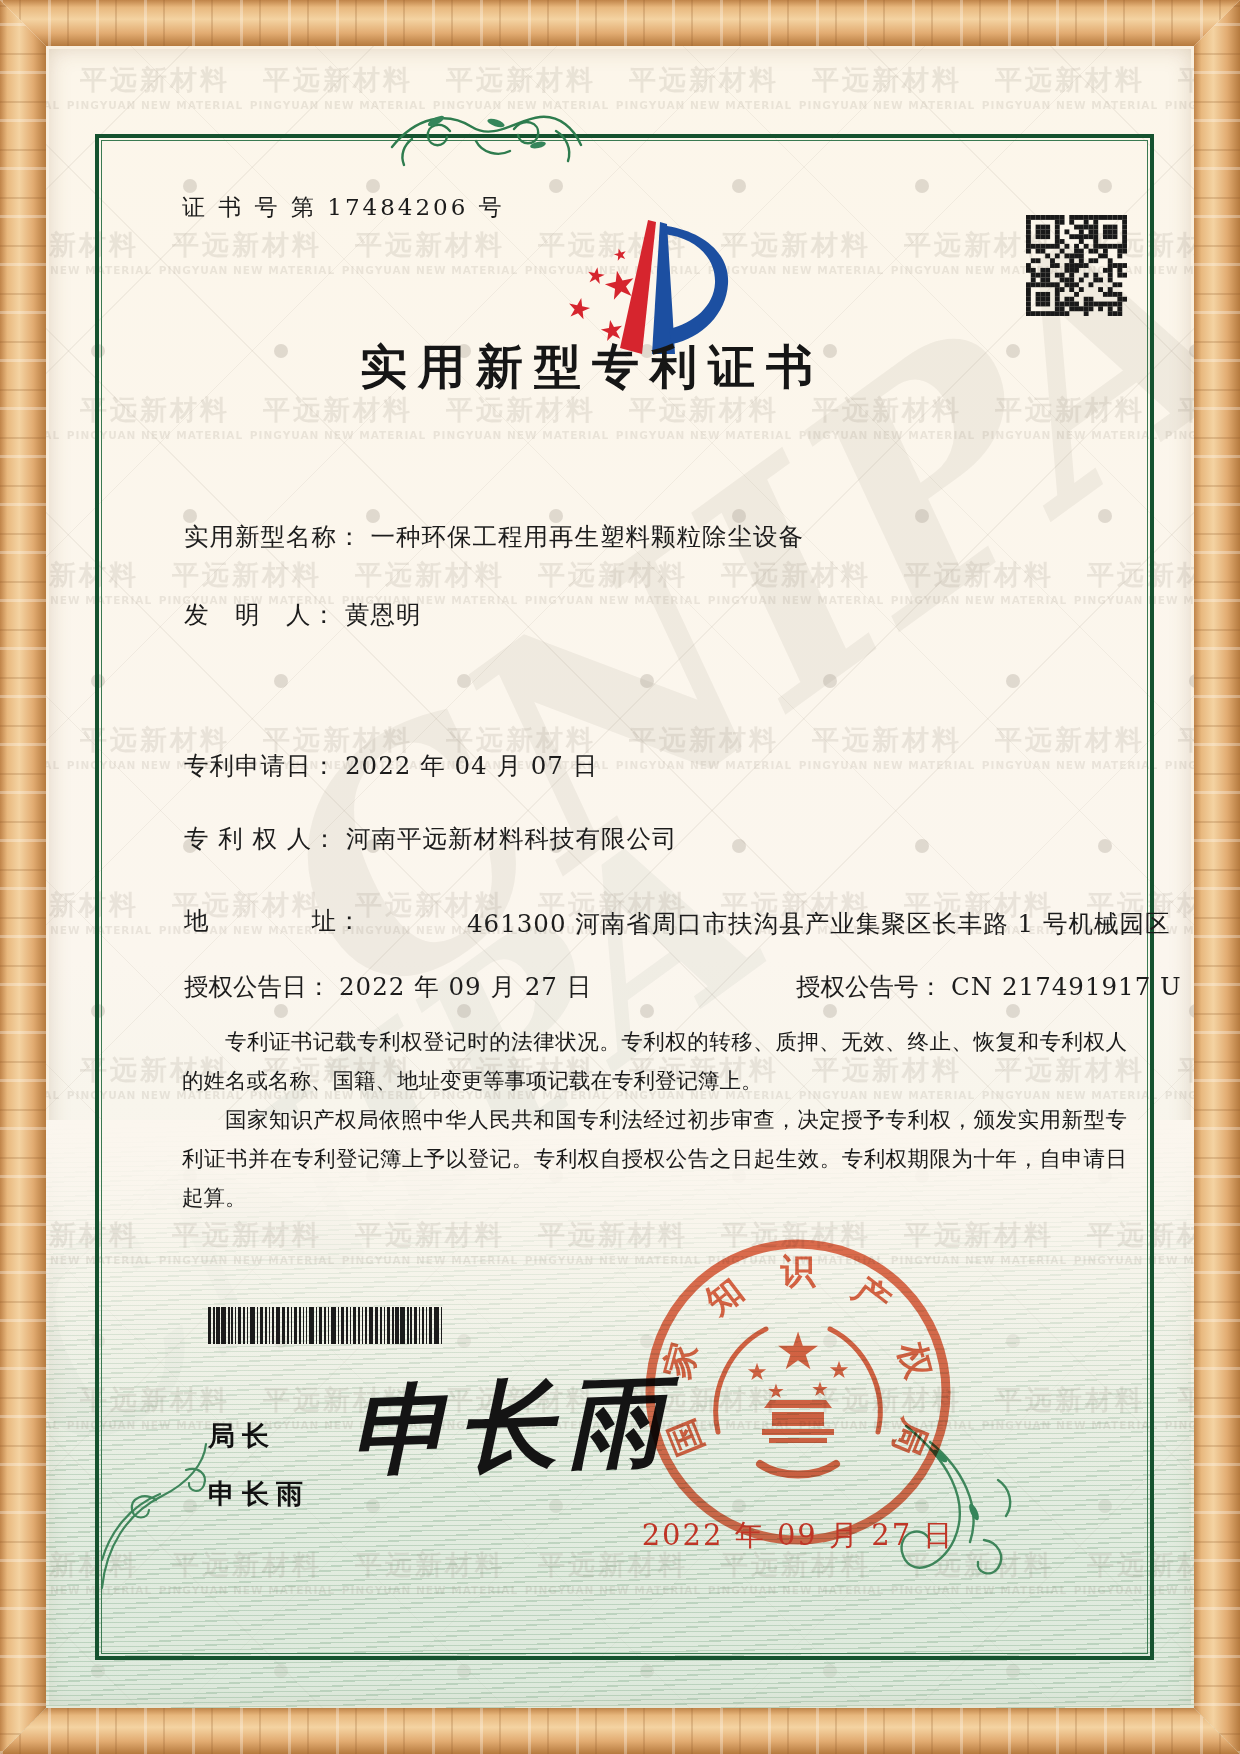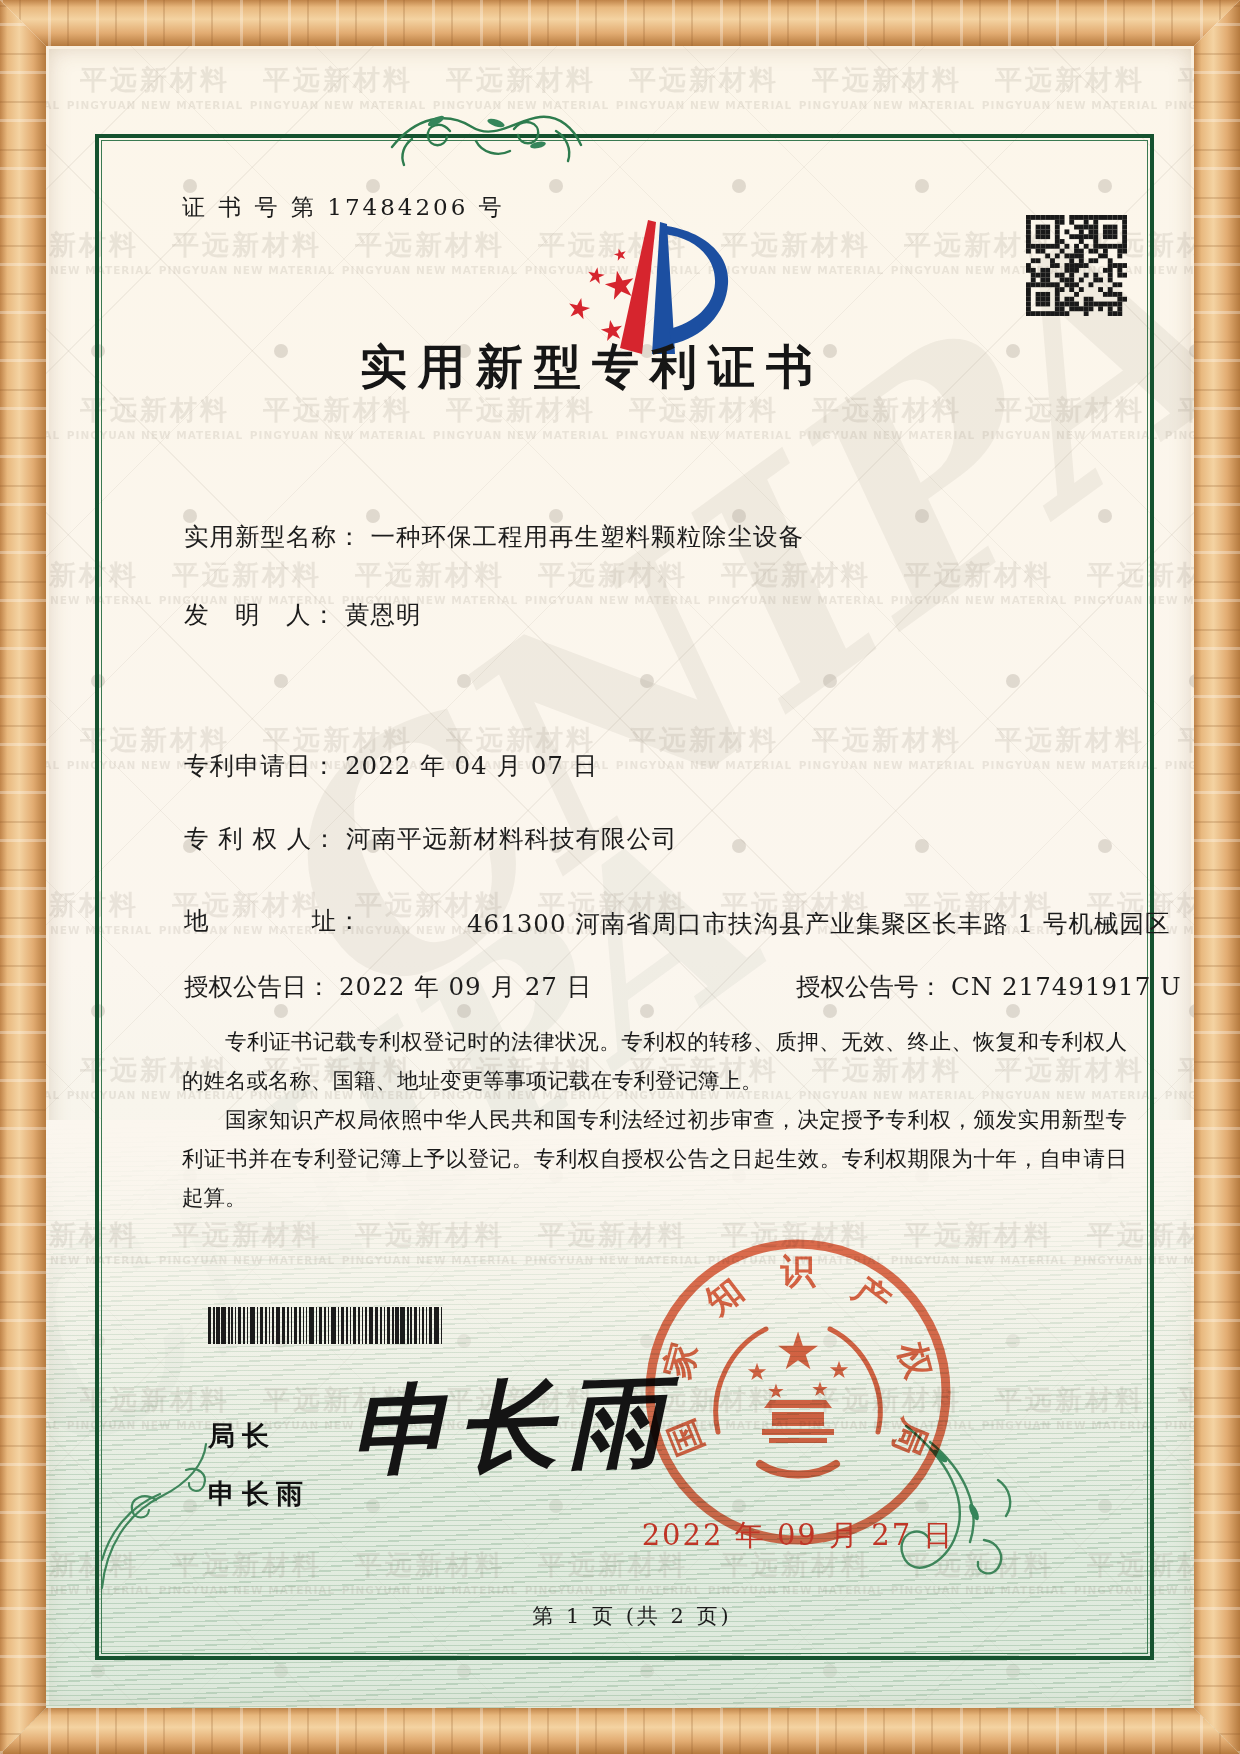--- a/index.html
+++ b/index.html
@@ -893,21 +893,20 @@
         <div class="bar" style="left: 217.8px; width: 1.55px;"></div>
         <div class="bar" style="left: 221.25px; width: 3.1px;"></div>
         <div class="bar" style="left: 226.25px; width: 4.65px;"></div>
         <div class="bar" style="left: 232.8px; width: 1.55px;"></div>
       </div>
 
     <div class="abs director-label">局长</div>
     <div class="abs director-name">申长雨</div>
     <div class="abs signature">申长雨</div>
 
-    <div class="abs pageno">第 1 页 (共 2 页)</div>
   </div>
 
   <div class="seal">
     <svg width="320" height="320" viewBox="0 0 320 320">
       <circle cx="160" cy="160" r="148" fill="none" stroke="#dd5a39" stroke-width="9" opacity=".95"></circle>
       <g fill="#dd5a39" font-family="'DejaVu Sans',sans-serif" text-anchor="middle">
         <text x="160" y="137" font-size="52">★</text>
         <text x="119" y="148" font-size="24">★</text>
         <text x="201" y="146" font-size="24">★</text>
         <text x="138" y="166" font-size="20">★</text>

